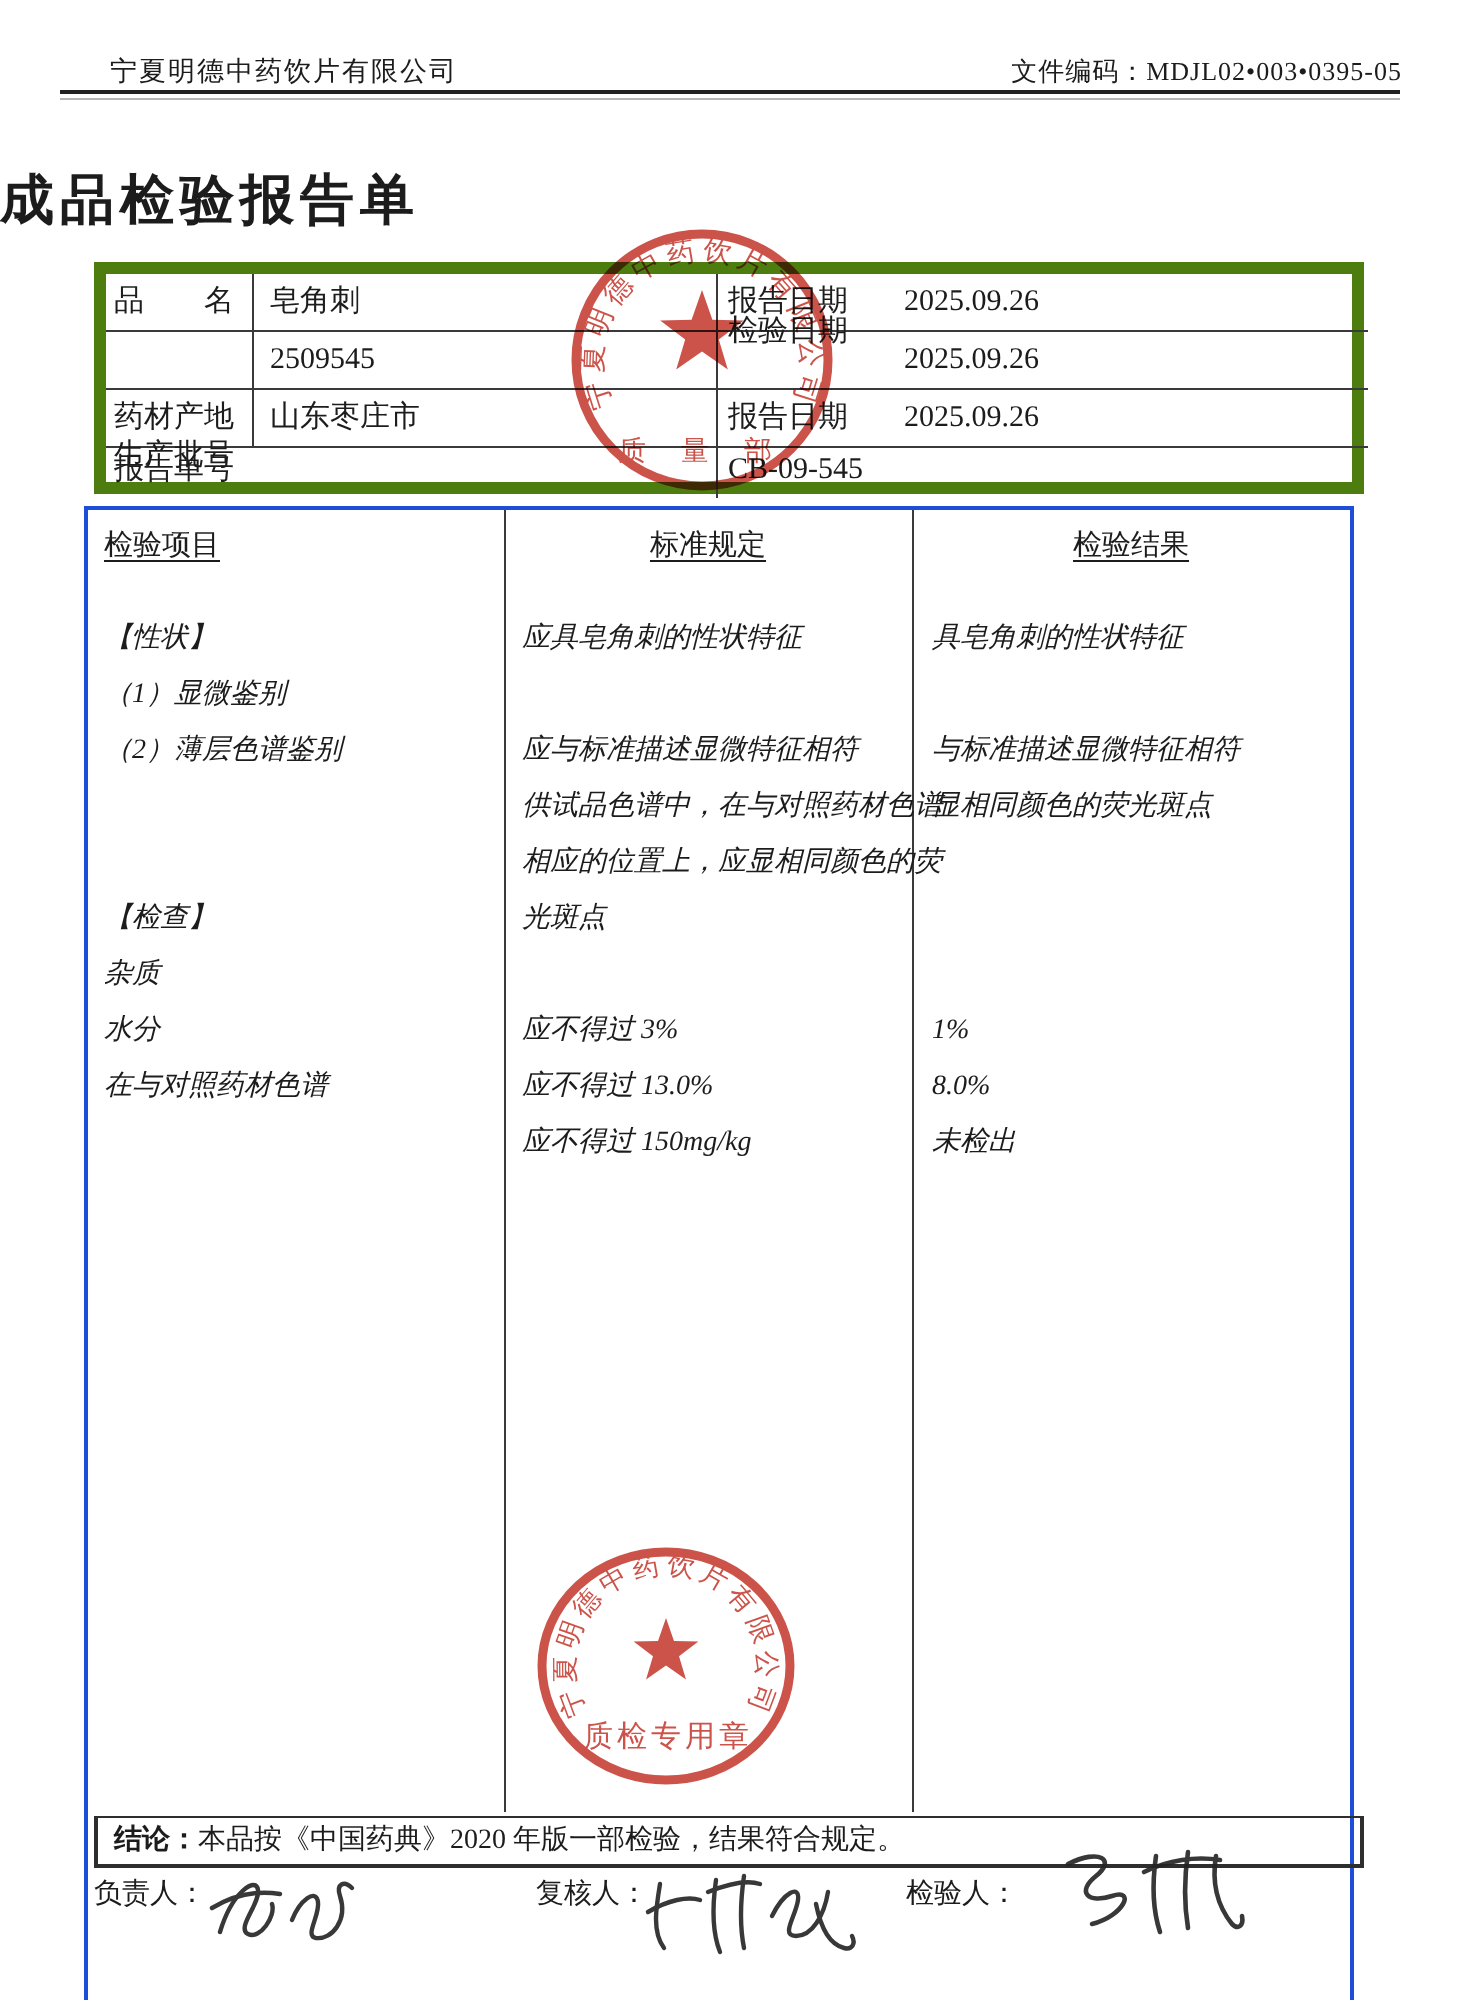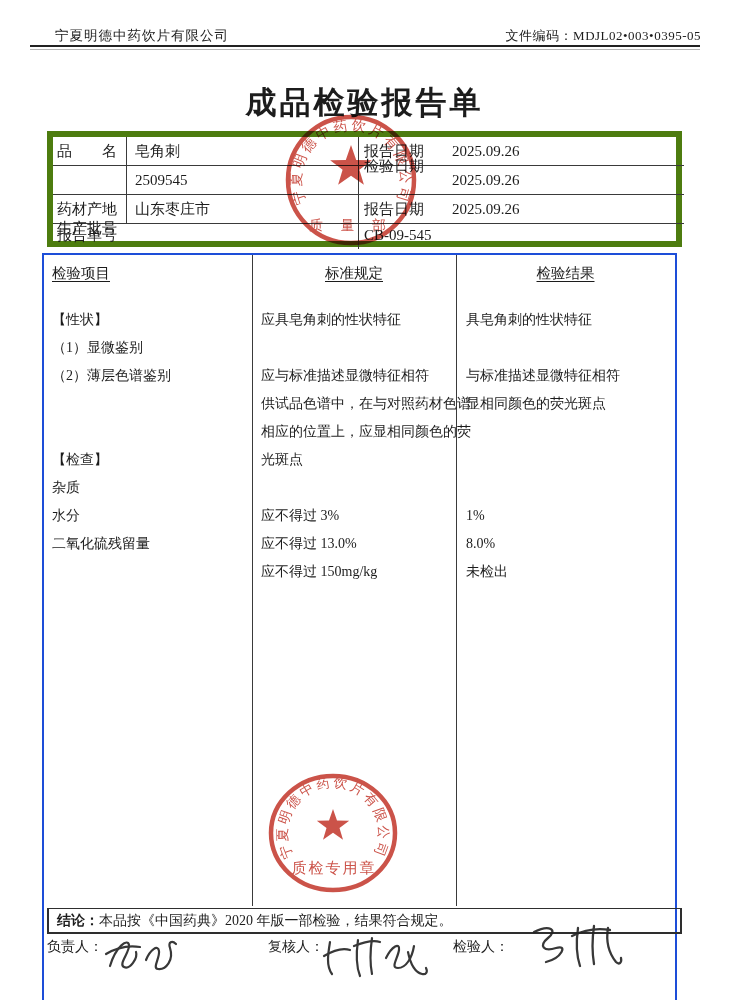--- a/index.html
+++ b/index.html
@@ -4,29 +4,29 @@
 <style>
   html,body{margin:0;padding:0;background:#ffffff;}
   #page{position:relative;width:729px;height:1000px;background:#fff;overflow:hidden;
         font-family:"Liberation Serif", serif;color:#1c1c1c;}
   .abs{position:absolute;}
   
   .hdr-company{left:55px;top:27px;font-size:13.5px;letter-spacing:1px;}
   .hdr-code{right:28px;top:27px;font-size:13px;letter-spacing:.5px;}
   .rule1{left:30px;top:45px;width:670px;height:2px;background:#222;}
   .rule2{left:30px;top:49px;width:670px;height:1px;background:#b5b5b5;}
-  .doc-title{left:0;top:82px;width:729px;text-align:center;font-size:31px;font-weight:bold;letter-spacing:3px;}
+  .doc-title{left:0;top:82px;width:729px;font-size:27px;font-weight:bold;letter-spacing:3px;}
   
   .info-table{left:47px;top:131px;width:635px;height:116px;border:6px solid #4d7c0f;box-sizing:border-box;}
   .main-table{left:42px;top:253px;width:635px;height:834px;border:2px solid #1d4ed8;box-sizing:border-box;}
   .concl-row{left:47px;top:908px;width:635px;height:26px;border:2px solid #2e2e2e;border-top:1px solid #2e2e2e;box-sizing:border-box;}
   .hline{background:#3a3a3a;height:1px;}
   .vline{background:#3a3a3a;width:1px;}
   .cell{font-size:15px;line-height:29px;white-space:nowrap;}
-  .body-line{height:28px;line-height:28px;font-size:14px;white-space:nowrap;}
+  .body-line{height:28px;line-height:28px;font-size:14px;white-space:nowrap;font-style:italic;}
   .col-head{font-size:14.5px;line-height:28px;text-decoration:underline;text-underline-offset:3px;white-space:nowrap;}
   .concl-text{font-size:14px;line-height:23px;padding-left:8px;white-space:nowrap;}
   .sig-label{font-size:14px;white-space:nowrap;}
   svg{display:block;}
   .stamp{mix-blend-mode:multiply;opacity:.87;pointer-events:none;}
   .ink{pointer-events:none;}
 </style>
 </head>
 <body>
 
@@ -75,21 +75,21 @@
 
     <div class="abs" style="left:8px;top:51px;width:195px;">
       <div class="body-line">【性状】</div>
       <div class="body-line">（1）显微鉴别</div>
       <div class="body-line">（2）薄层色谱鉴别</div>
       <div class="body-line"></div>
       <div class="body-line"></div>
       <div class="body-line">【检查】</div>
       <div class="body-line">杂质</div>
       <div class="body-line">水分</div>
-      <div class="body-line">二氧化硫残留量</div>
+      <div class="body-line">在与对照药材色谱</div>
     </div>
 
     <div class="abs" style="left:217px;top:51px;width:192px;">
       <div class="body-line">应具皂角刺的性状特征</div>
       <div class="body-line"></div>
       <div class="body-line">应与标准描述显微特征相符</div>
       <div class="body-line">供试品色谱中，在与对照药材色谱</div>
       <div class="body-line">相应的位置上，应显相同颜色的荧</div>
       <div class="body-line">光斑点</div>
       <div class="body-line"></div>

